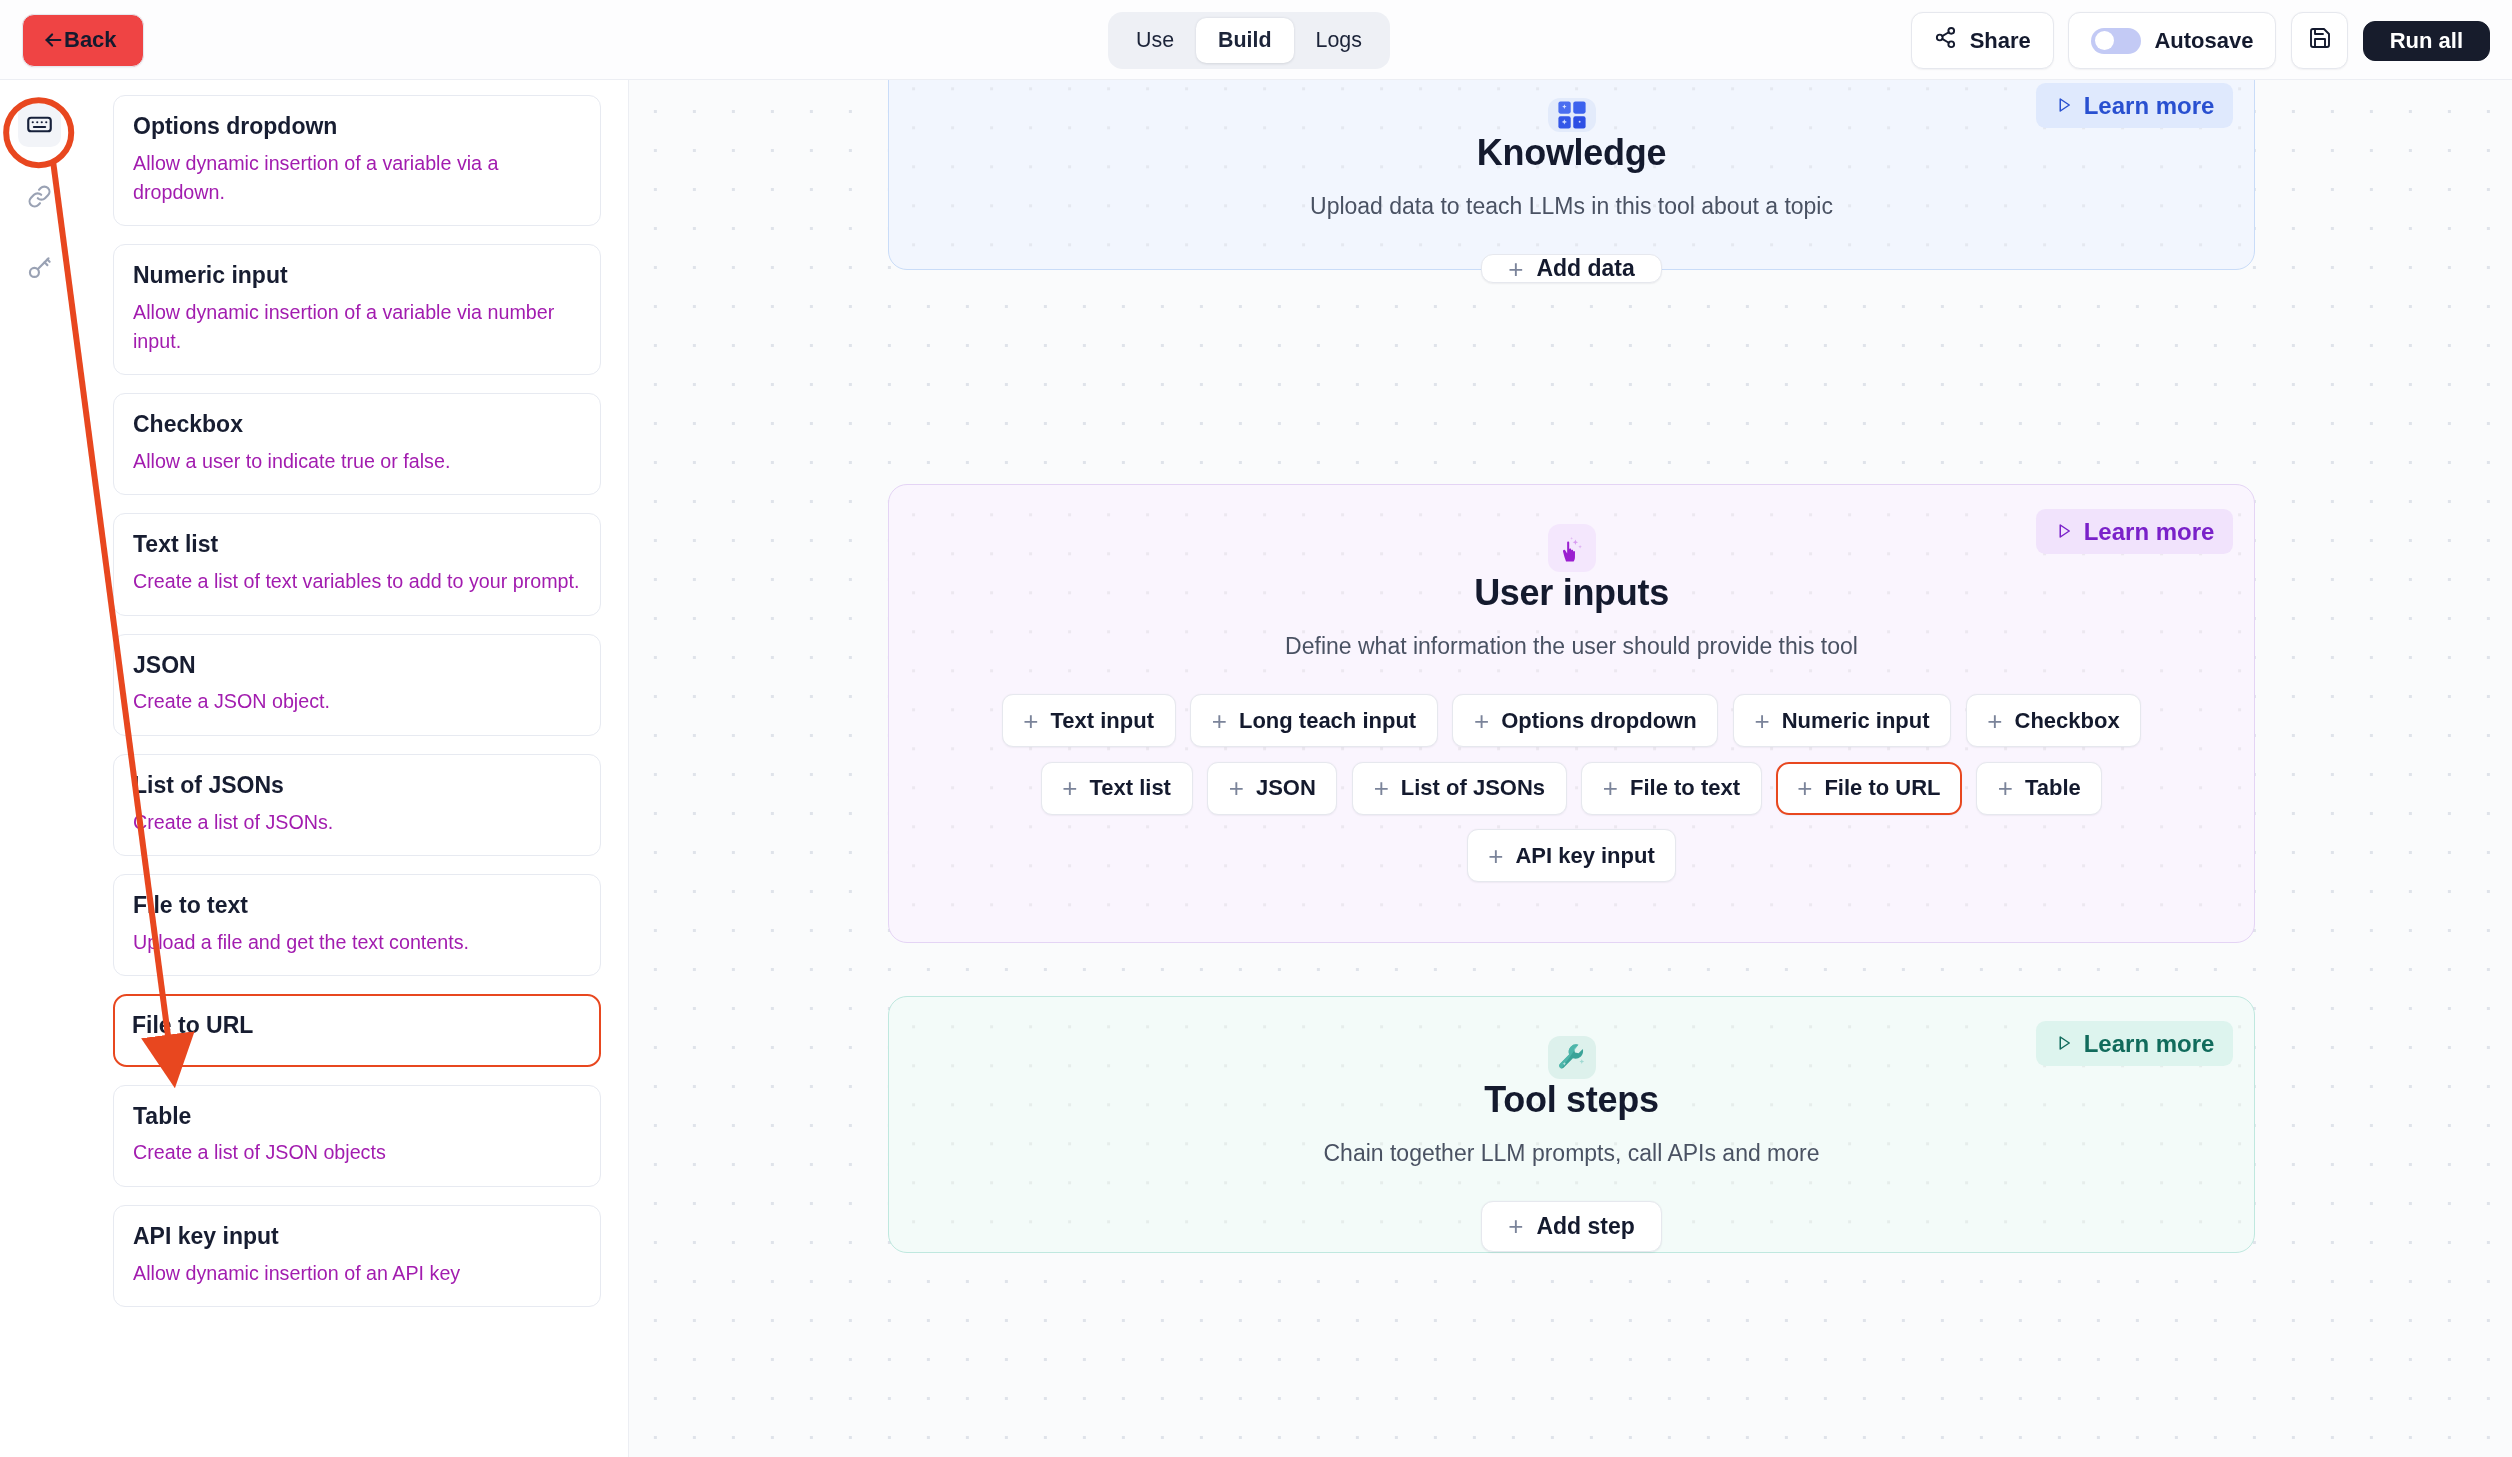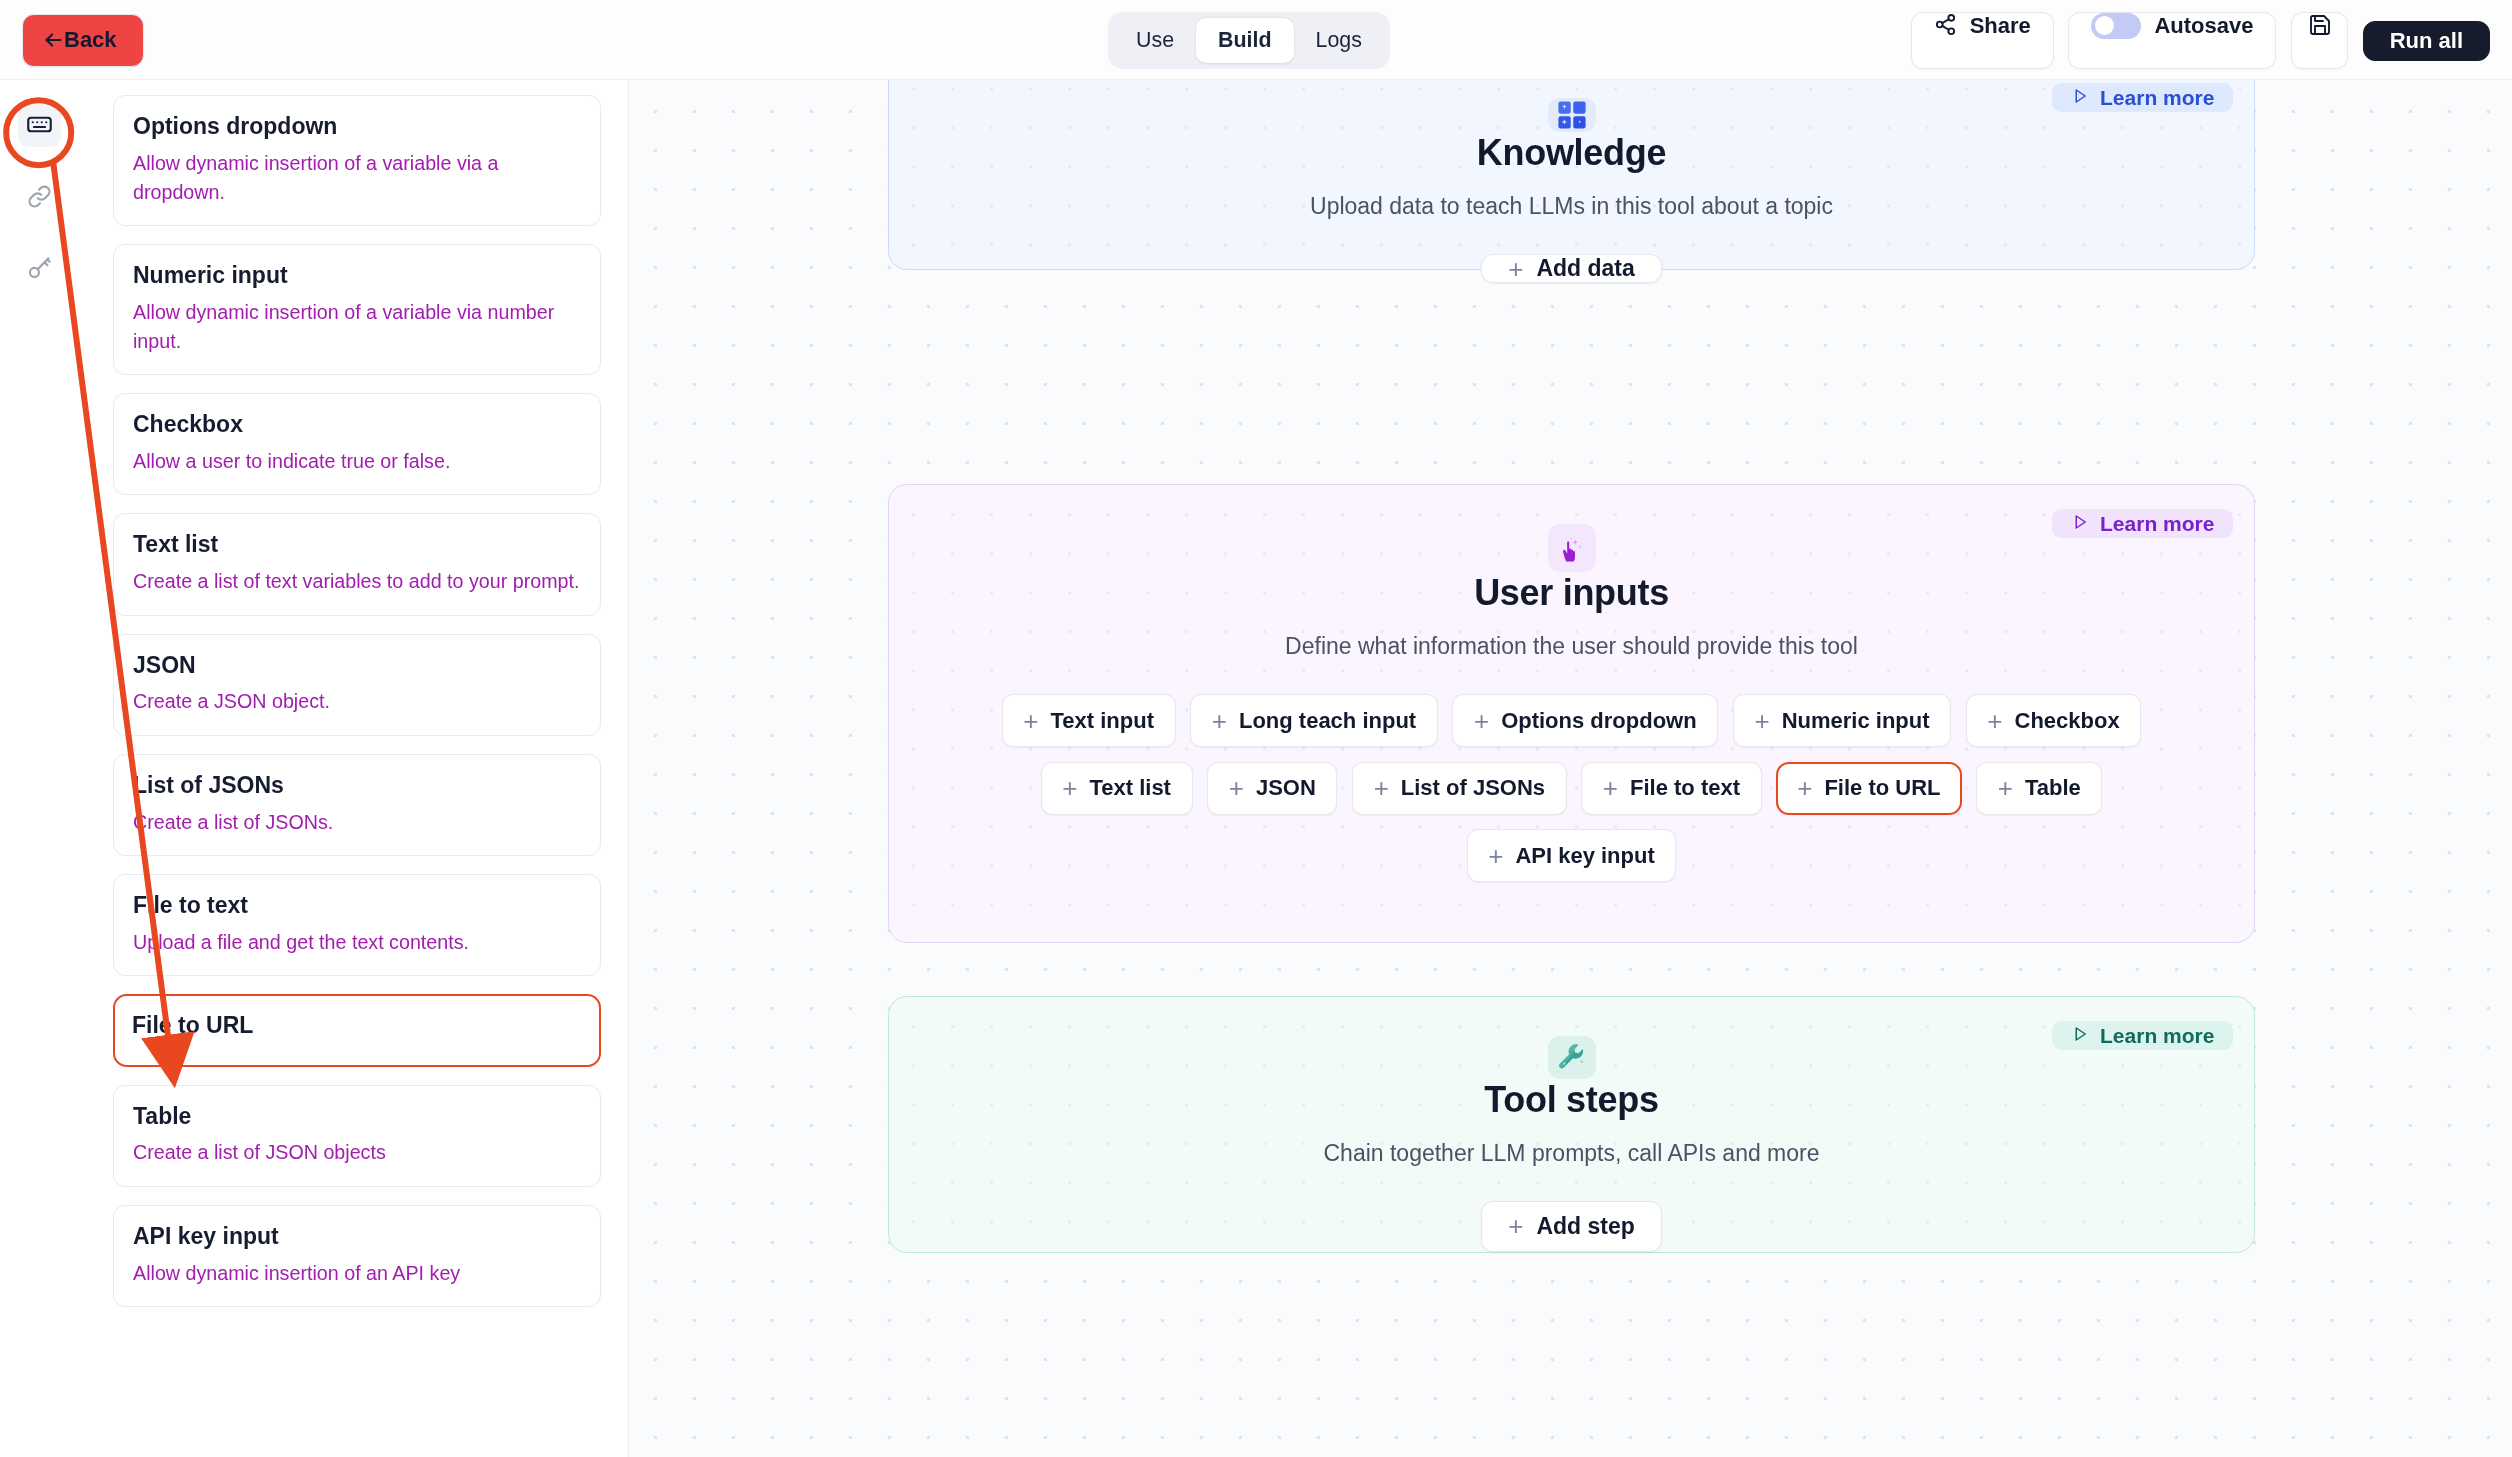--- a/index.html
+++ b/index.html
@@ -52,21 +52,21 @@
     font-weight: 600;
     box-shadow: 0 0.9px 2.6px rgba(16,24,40,.12);
   }
 
   .tr-group {
     position: absolute; right: 22px; top: 12px;
     display: flex; align-items: center; gap: 14.6px;
   }
   .btn-white {
     height: 57px; padding: 0 22px;
-    display: flex; align-items: flex-start; gap: 13px;
+    display: flex; align-items: center; gap: 13px;
     background: #ffffff;
     border: 0.9px solid #e6e8ee;
     border-radius: 12px;
     box-shadow: 0 0.9px 1.7px rgba(16,24,40,.05);
     font-size: 22px; font-weight: 600; color: #141a2e;
     cursor: pointer;
   }
   .btn-icon-only {
     width: 57px; height: 57px; padding: 0;
     justify-content: center;
@@ -161,24 +161,24 @@
     background-image: radial-gradient(circle, rgba(0,0,0,.055) 1.9px, transparent 2px);
     background-size: 39px 39px;
     background-position: 5.1px 10.3px;
   }
   .block .inner {
     position: relative; width: 100%; height: 100%;
     display: flex; flex-direction: column; align-items: center;
   }
   .learn {
     position: absolute; right: 20.6px; top: 24px;
-    height: 29px; padding: 0 19px;
+    height: 45px; padding: 0 19px;
     display: flex; align-items: center; gap: 11px;
     border-radius: 9.4px;
-    font-size: 21px; font-weight: 600;
+    font-size: 24px; font-weight: 600;
     cursor: pointer;
   }
   .blk-ico {
     width: 48px; height: 48px;
     border-radius: 12px;
     display: flex; align-items: center; justify-content: center;
     margin-top: 39px;
   }
   .blk-title {
     font-size: 36px; font-weight: 700; color: #141a2e;

